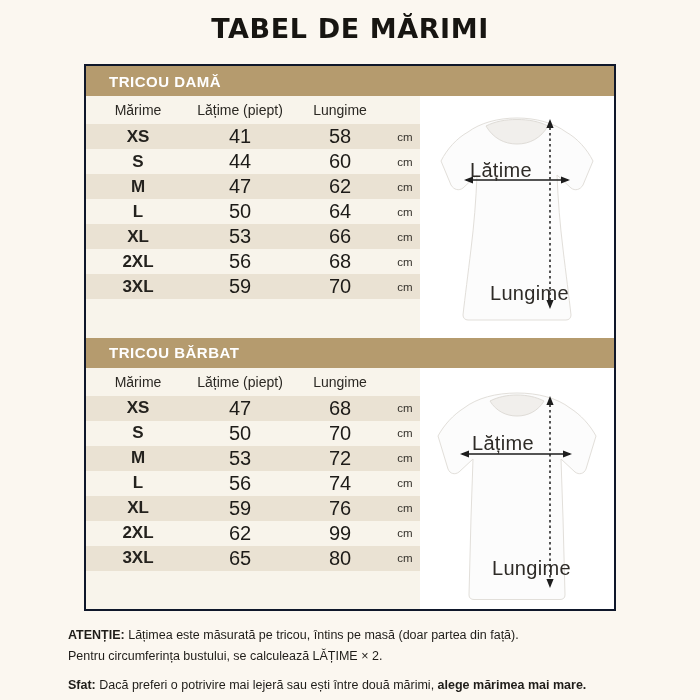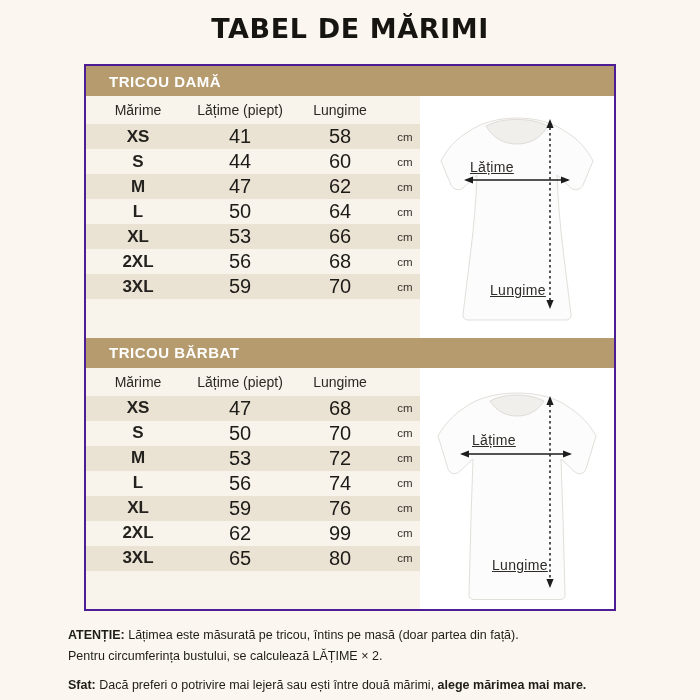--- a/index.html
+++ b/index.html
@@ -8,21 +8,21 @@
     background:#fbf7f0;color:#211f1b;
     font-family:"Liberation Sans","DejaVu Sans",sans-serif;
   }
   .page-title{
     position:absolute;top:13px;left:0;width:700px;text-align:center;
     font-size:27px;font-weight:800;letter-spacing:.6px;color:#171511;
     font-family:"DejaVu Sans","Liberation Sans",sans-serif;
   }
   .panel{
     position:absolute;left:84px;top:64px;width:528px;
-    border:2px solid #4c1d95;background:#f8f4eb;
+    border:2px solid #0f172a;background:#f8f4eb;
   }
   .band{
     height:30px;background:#b59b6e;color:#ffffff;
     display:flex;align-items:center;box-sizing:border-box;padding-left:23px;
     font-size:15px;font-weight:700;letter-spacing:.5px;
   }
   .section-body{display:flex;}
   .size-table{width:334px;}
   .thead,.trow{
     display:grid;grid-template-columns:104px 100px 100px 30px;
@@ -33,21 +33,21 @@
   .trow{height:25px;}
   .rows .trow:nth-child(odd){background:#eae2d3;}
   .rows .trow:nth-child(even){background:#f8f4eb;}
   .cell{text-align:center;}
   .cell.size{font-size:17px;font-weight:700;color:#24221e;}
   .cell.num{font-size:20px;color:#1d1b18;}
   .cell.unit{font-size:11.5px;color:#35322c;text-align:center;}
   .figure{width:194px;position:relative;background:#ffffff;}
   .figure svg{position:absolute;left:0;top:0;}
   .diagram-label{
-    position:absolute;font-size:14px;color:#2e2b27;letter-spacing:.3px;white-space:nowrap;text-decoration:underline;
+    position:absolute;font-size:20px;color:#2e2b27;letter-spacing:.3px;white-space:nowrap;
   }
   .w-latime{left:50px;top:63px;}
   .w-lungime{left:70px;top:186px;}
   .m-latime{left:52px;top:64px;}
   .m-lungime{left:72px;top:189px;}
   .notes{
     position:absolute;left:68px;top:625px;width:600px;
     font-size:12.5px;line-height:21px;color:#1f1d19;
   }
   .notes .bold{font-weight:700;}

